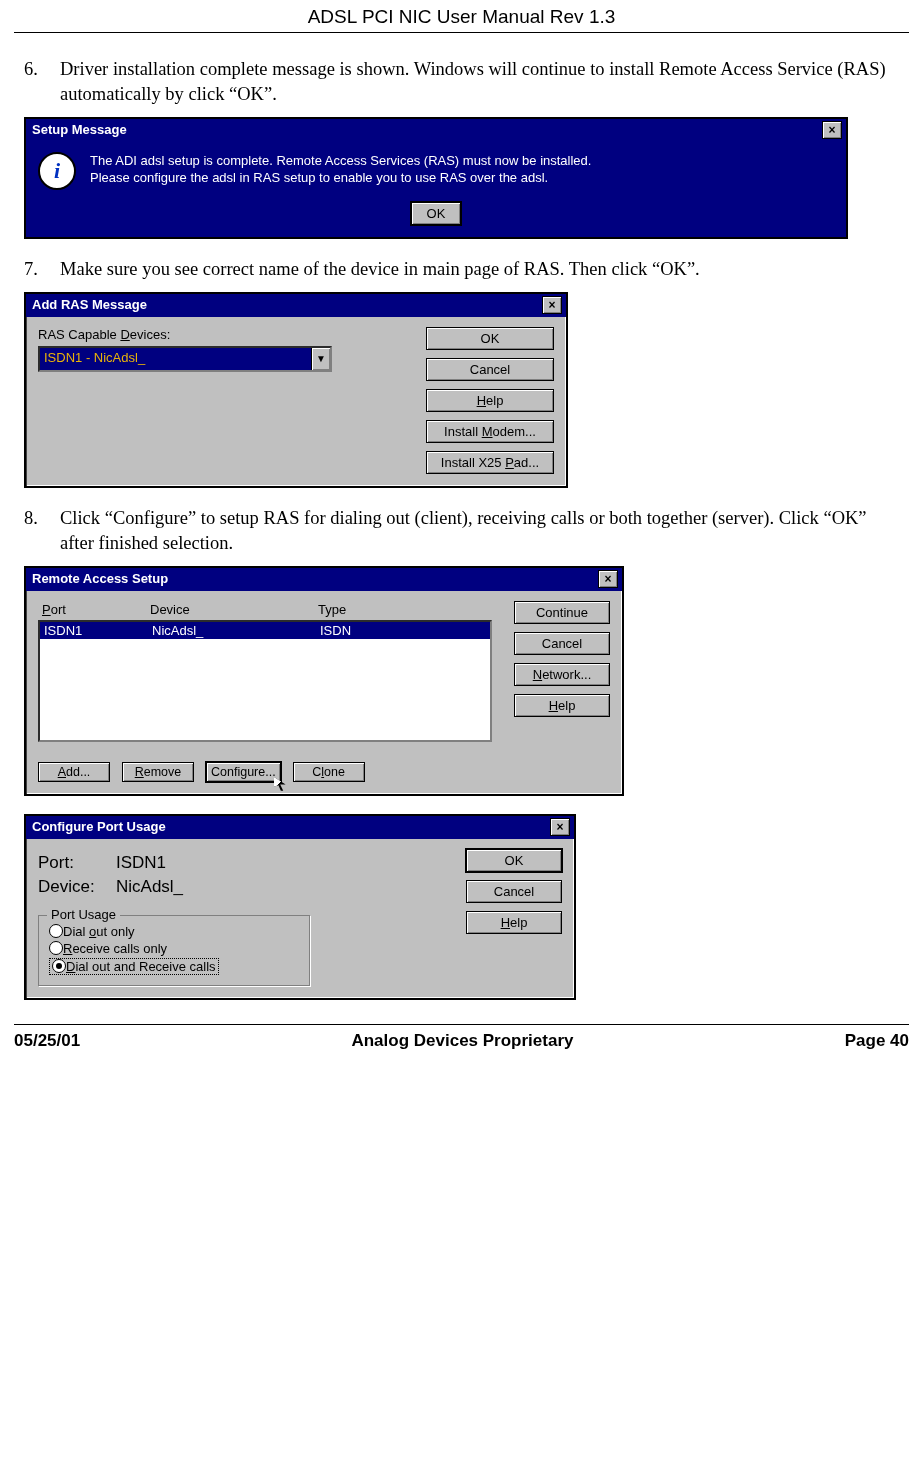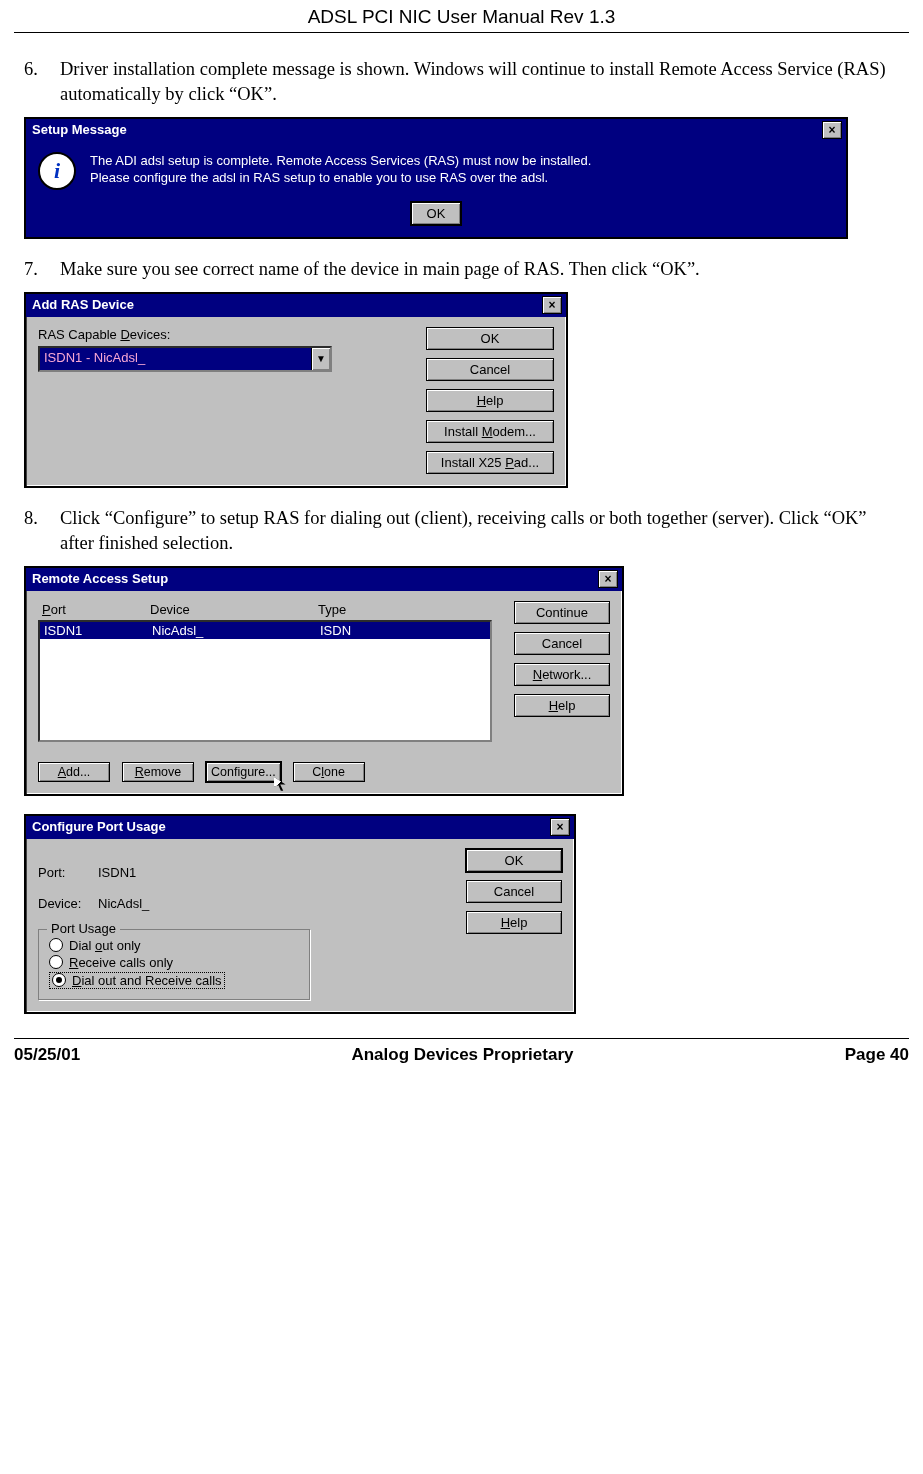--- a/index.html
+++ b/index.html
@@ -15,44 +15,44 @@
   
   .dlg{background:#c0c0c0;border:2px solid #000;box-shadow:1px 1px 0 #404040 inset, -1px -1px 0 #fff inset;margin:4px 0 18px;font-family:"MS Sans Serif",Tahoma,Arial,sans-serif;font-size:13px;color:#000}
   .tbar{background:#000080;color:#fff;font-weight:bold;display:flex;align-items:center;justify-content:space-between;padding:2px 4px 3px 6px;font-size:13px}
   .tbar .x{width:18px;height:16px;background:#c0c0c0;border:1px solid #000;box-shadow:1px 1px 0 #fff inset,-1px -1px 0 #808080 inset;display:flex;align-items:center;justify-content:center;font-family:Arial;font-weight:bold;font-size:12px;color:#000}
   .content{padding:10px 12px 12px}
   .btn{background:#c0c0c0;border:1px solid #000;box-shadow:1px 1px 0 #fff inset,-1px -1px 0 #808080 inset;text-align:center;padding:3px 13px;font-size:13px;min-width:80px;box-sizing:border-box;display:inline-block}
   .btn.def{outline:1px solid #000;outline-offset:0}
   .btnrow{display:flex;flex-direction:column;gap:8px}
   .lbl{font-size:13px}
   .combo{display:flex;align-items:stretch;height:22px;border:2px inset #808080;background:#fff;width:290px}
-  .combo .sel{flex:1;background:#000080;color:#f9a8d4;padding:2px 4px;font-size:13px}
+  .combo .sel{flex:1;background:#000080;color:#eab308;padding:2px 4px;font-size:13px}
   .combo .arrow{width:18px;background:#c0c0c0;border-left:1px solid #000;box-shadow:1px 1px 0 #fff inset,-1px -1px 0 #808080 inset;display:flex;align-items:center;justify-content:center;font-size:10px}
   .und{text-decoration:underline}
   
   .list{background:#fff;border:2px inset #808080;height:118px;overflow:hidden}
   .list .row{display:flex;font-size:13px}
   .list .row.selrow{background:#000080;color:#fff}
   .c1{width:100px;padding:1px 4px}
   .c2{width:160px;padding:1px 4px}
   .c3{flex:1;padding:1px 4px}
   .colhdrs{display:flex;font-size:13px;margin:0 0 2px}
   .fieldset{border:1px solid #808080;box-shadow:1px 1px 0 #fff;padding:6px 10px 8px;margin-top:6px;position:relative}
   .legend{position:absolute;top:-9px;left:8px;background:#c0c0c0;padding:0 4px;font-size:13px}
-  .radio{display:flex;align-items:center;gap:6px;font-size:13px;margin:2px 0}
+  .radio{display:flex;align-items:center;gap:0;font-size:13px;margin:2px 0}
   .rdot{width:12px;height:12px;border:1px solid #000;border-radius:50%;background:#fff;display:flex;align-items:center;justify-content:center}
   .rdot.on::after{content:"";width:6px;height:6px;border-radius:50%;background:#000}
   .radio.boxed{border:1px dotted #000;padding:0 2px;width:max-content}
   .info-icon{width:34px;height:34px;border-radius:50%;border:2px solid #000;background:#fff;display:flex;align-items:center;justify-content:center;font-family:Georgia,serif;font-style:italic;font-weight:bold;font-size:22px;color:#0030c0;flex:0 0 34px}
   .msgflex{display:flex;gap:14px;align-items:flex-start}
   .msgtxt{color:#fff;font-size:13px;line-height:1.35}
   .okrow{display:flex;justify-content:center;margin-top:12px}
   .pair{display:flex;gap:22px}
   .pair .left{flex:1}
-  .kv{display:flex;font-size:13px;margin:16px 0}
+  .kv{display:flex;gap:18px;font-size:17px;margin:4px 0}
   .kv .k{width:60px}
   .btmrow{display:flex;gap:12px;margin-top:20px}
   .btn.sm{min-width:72px;padding:2px 4px;font-size:12.5px}
   .cursor{position:relative}
   .cursor::after{content:"";position:absolute;right:-6px;bottom:-10px;width:12px;height:14px;background:linear-gradient(135deg,#fff 45%,transparent 46%),#000;clip-path:polygon(0 0,100% 55%,55% 55%,80% 100%,60% 100%,40% 60%,0 70%)}
 </style>
 </head>
 <body>
 
 <div class="page">
@@ -85,21 +85,21 @@
       </div>
     </div>
 
     <div class="step">
       <div class="num">7.</div>
       <div class="txt">Make sure you see correct name of the device in main page of RAS.  Then click “OK”.</div>
     </div>
 
     <div class="dlg" style="width:540px">
       <div class="tbar">
-        <span>Add RAS Device</span>
+        <span>Add RAS Message</span>
         <span class="x">×</span>
       </div>
       <div class="content">
         <div class="pair">
           <div class="left">
             <div class="lbl">RAS Capable <span class="und">D</span>evices:</div>
             <div class="combo" style="margin-top:4px">
               <div class="sel">ISDN1 - NicAdsl_</div>
               <div class="arrow">▼</div>
             </div>

